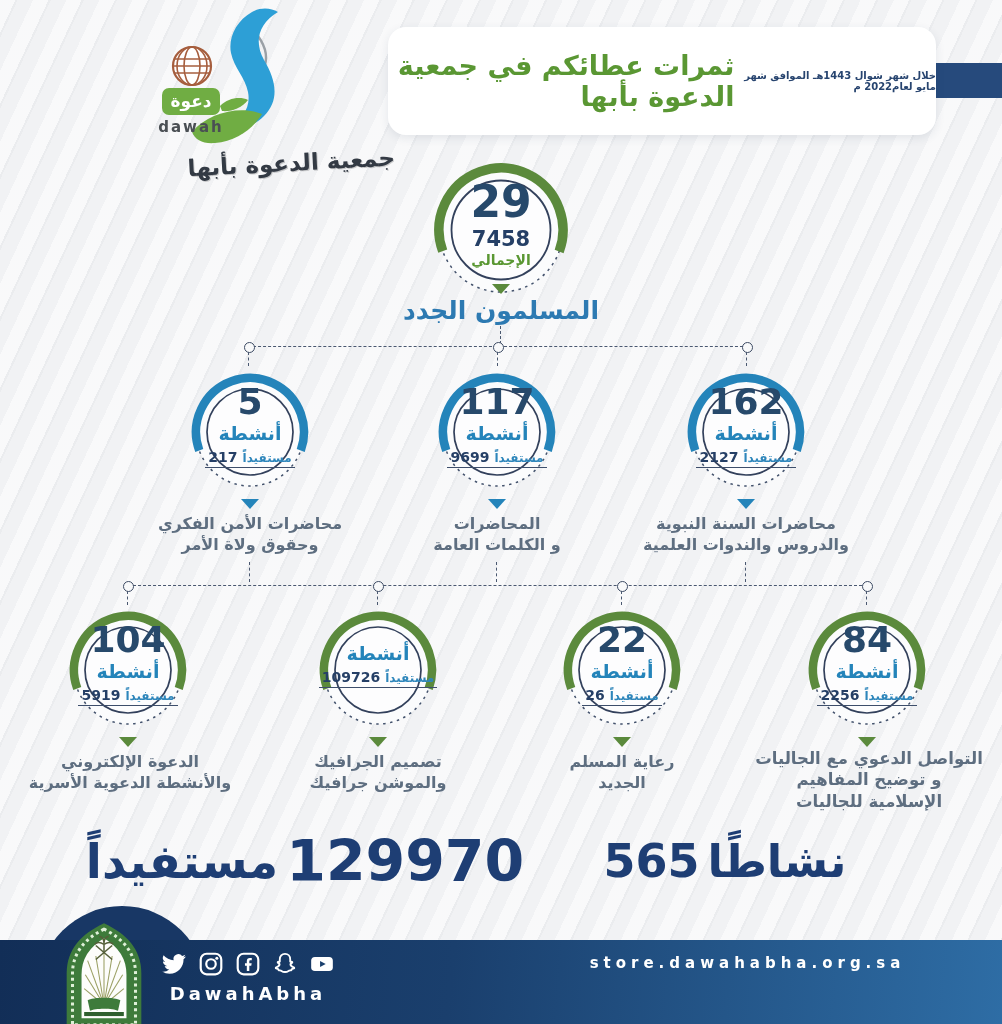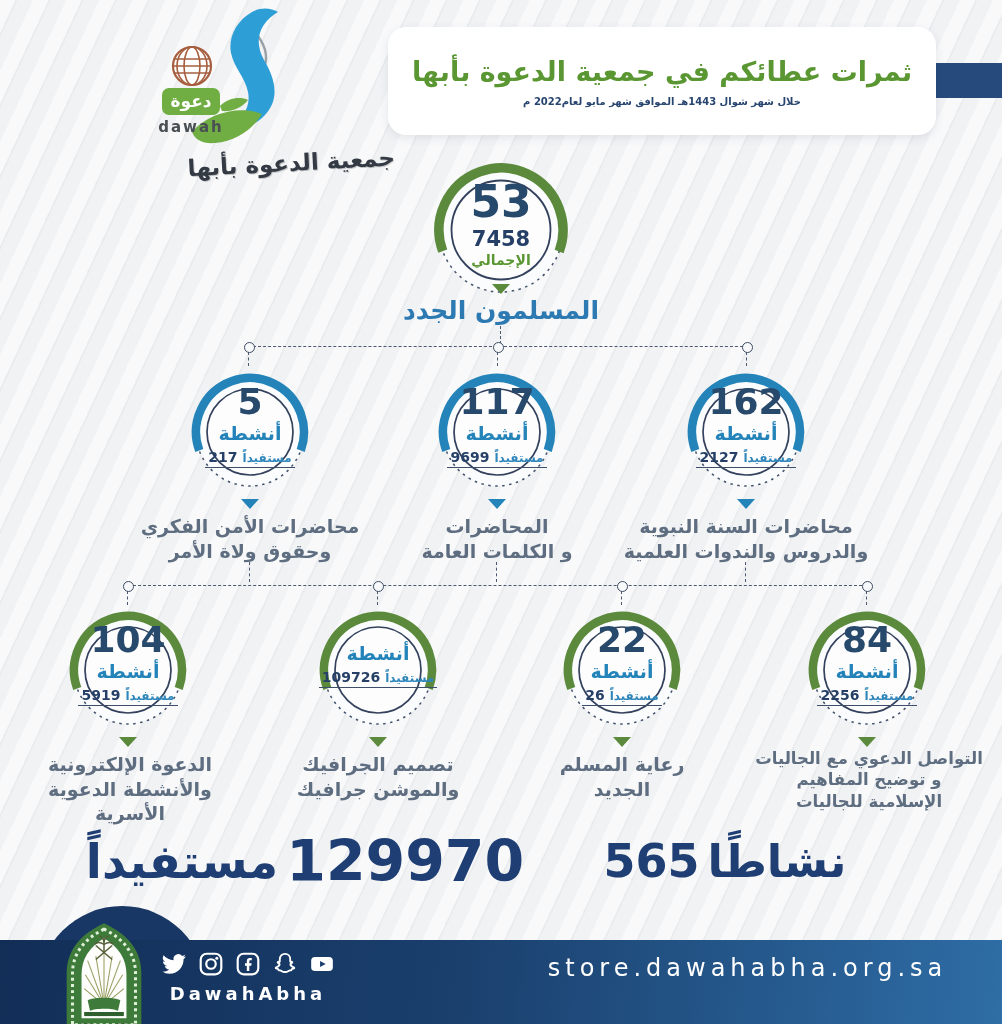--- a/index.html
+++ b/index.html
@@ -4,21 +4,21 @@
 <style>
   html,body{margin:0;padding:0;}
   body{font-family:"DejaVu Sans","Liberation Sans",sans-serif;}
   #canvas{position:relative;width:1002px;height:1024px;overflow:hidden;
     background:
       repeating-linear-gradient(115deg, rgba(255,255,255,.55) 0 14px, rgba(120,130,140,.05) 14px 16px, rgba(255,255,255,0) 16px 30px),
       #f1f2f4;}
   
   .accent-bar{position:absolute;left:928px;top:63px;width:74px;height:35px;background:#264a7c;}
   .header-card{position:absolute;left:388px;top:27px;width:548px;height:108px;background:#ffffff;
-    border-radius:18px;box-shadow:0 3px 10px rgba(40,60,90,.10);display:flex;flex-direction:column;
+    border-radius:18px;box-shadow:0 3px 10px rgba(40,60,90,.10);display:flex;flex-direction:row;
     align-items:center;justify-content:center;gap:9px;z-index:2;}
   .header-title{direction:rtl;color:#5a9733;font-size:27px;font-weight:bold;}
   .header-subtitle{direction:rtl;color:#27446f;font-size:10px;font-weight:bold;}
   
   .org-logo{position:absolute;left:100px;top:2px;width:260px;height:205px;}
   .org-callig{position:absolute;left:120px;top:147px;width:175px;text-align:center;direction:rtl;
     font-size:23px;font-weight:bold;color:#333a44;transform:rotate(-3deg);white-space:nowrap;
     text-shadow:1px 1px 0 rgba(0,0,0,.18);}
   
   .cw{position:absolute;display:flex;align-items:center;justify-content:center;}
@@ -38,39 +38,39 @@
   .tri.blue{border-top:10px solid #2484ba;}
   .tri.green{border-top:10px solid #5b8a3c;}
   
   .dashv{position:absolute;width:0;border-left:1.6px dashed #4a5870;}
   .dashh{position:absolute;height:0;border-top:1.6px dashed #4a5870;}
   .node{position:absolute;width:9px;height:9px;border:1.6px solid #3c4a63;border-radius:50%;background:#f8f9fa;}
   
   .main-label{position:absolute;left:376px;top:296px;width:250px;text-align:center;direction:rtl;
     color:#2d7ab2;font-size:25px;font-weight:bold;}
   .row-label{position:absolute;text-align:center;direction:rtl;font-weight:bold;color:#5e6e80;
-    font-size:19px;line-height:1.3;white-space:pre-line;}
+    font-size:16px;line-height:1.3;white-space:pre-line;}
   
   .total{position:absolute;display:flex;align-items:center;justify-content:center;gap:8px;
     color:#1e3e74;font-weight:bold;}
   .total .tn{font-size:57px;line-height:1;}
   .total .tw{font-size:47px;line-height:1;direction:rtl;}
   
   .footer-bar{position:absolute;left:0;top:940px;width:1002px;height:84px;
     background:linear-gradient(95deg,#122e57 0%,#1a3f6d 45%,#2e6da5 100%);}
   .footer-bump{position:absolute;left:38px;top:906px;width:168px;height:118px;
     border-radius:84px 84px 0 0;background:#183765;}
   .ministry-logo{position:absolute;left:56px;top:921px;width:96px;height:100px;}
   .social-block{position:absolute;left:148px;top:951px;width:200px;text-align:center;}
   .social-row{display:flex;justify-content:center;gap:11px;}
   .social-row svg{width:26px;height:26px;display:block;}
   .social-handle{margin-top:6px;color:#ffffff;font-size:18px;font-weight:bold;letter-spacing:4px;}
   .footer-right{position:absolute;left:505px;top:948px;width:485px;text-align:center;color:#fff;}
   .footer-cta{direction:rtl;font-size:17.5px;font-weight:bold;}
-  .footer-url{margin-top:6px;font-size:24px;font-weight:normal;letter-spacing:5px;}
+  .footer-url{margin-top:6px;font-size:15px;font-weight:bold;letter-spacing:5px;}
 </style>
 </head>
 <body>
 
 <div id="canvas">
 
   <div class="accent-bar"></div>
   <div class="header-card">
     <div class="header-title">ثمرات عطائكم في جمعية الدعوة بأبها</div>
     <div class="header-subtitle">خلال شهر شوال 1443هـ الموافق شهر مايو لعام2022 م</div>
@@ -106,21 +106,21 @@
     <div class="org-callig" style="position:absolute;">جمعية الدعوة بأبها</div>
   </div>
 
   <div class="cw root" style="left:426px;top:155px;width:150px;height:150px;">
     <svg viewBox="0 0 150 150">
       <circle cx="75" cy="75" r="62" fill="#fbfcfd" stroke="#44536d" stroke-width="1.5" stroke-dasharray="2.5 4.5"></circle>
       <circle cx="75" cy="75" r="62" fill="none" stroke="#5b8a3c" stroke-width="9.5" stroke-dasharray="238 400" transform="rotate(160 75 75)"></circle>
       <circle cx="75" cy="75" r="49.5" fill="#fdfdfe" stroke="#33415c" stroke-width="1.8"></circle>
     </svg>
     <div class="cw-content">
-      <div class="cw-num">53</div>
+      <div class="cw-num">29</div>
       <div class="cw-total-num">7458</div>
       <div class="cw-total-word">الإجمالي</div>
     </div>
   </div>
   <div class="tri green" style="left:492px;top:284px;"></div>
   <div class="main-label">المسلمون الجدد</div>
 
   <div class="dashv" style="left:500px;top:326px;height:18px;"></div>
   <div class="dashh" style="left:248px;top:346px;width:500px;"></div>
   <div class="node" style="left:244px;top:342px;"></div>
@@ -258,21 +258,21 @@
         <span class="w">مستفيداً</span>
       </div>
     </div>
   </div>
 
   <div class="tri green" style="left:119px;top:737px;"></div>
   <div class="tri green" style="left:369px;top:737px;"></div>
   <div class="tri green" style="left:613px;top:737px;"></div>
   <div class="tri green" style="left:858px;top:737px;"></div>
 
-  <div class="row-label" style="left:10px;top:752px;width:240px;">الدعوة الإلكترونية
+  <div class="row-label" style="left:10px;top:752px;width:240px;">الدعوة الإلكتروني
 والأنشطة الدعوية الأسرية</div>
   <div class="row-label" style="left:263px;top:752px;width:230px;">تصميم الجرافيك
 والموشن جرافيك</div>
   <div class="row-label" style="left:507px;top:752px;width:230px;">رعاية المسلم
 الجديد</div>
   <div class="row-label" style="left:747px;top:748px;width:244px;font-size:16.5px;">التواصل الدعوي مع الجاليات
 و توضيح المفاهيم
 الإسلامية للجاليات</div>
 
   <div class="total" style="left:95px;top:833px;width:420px;">

